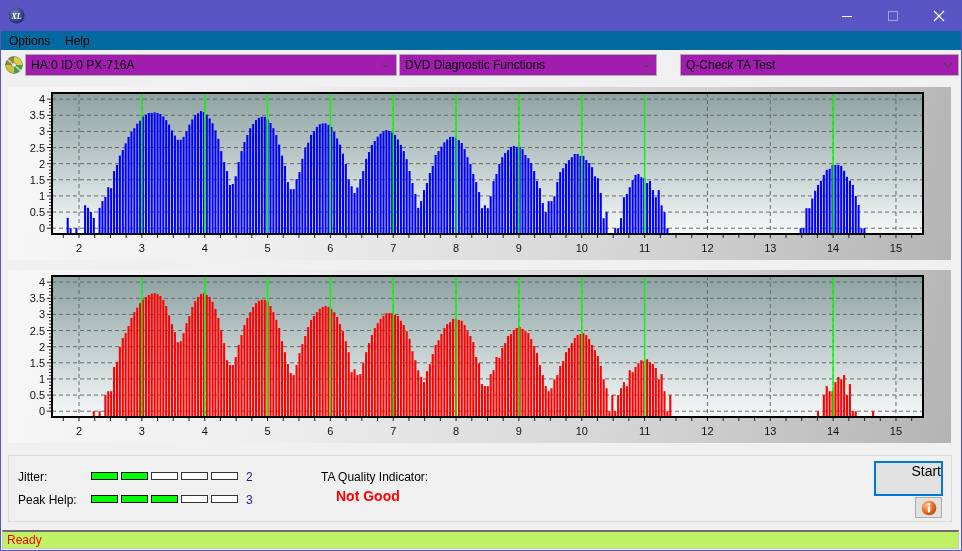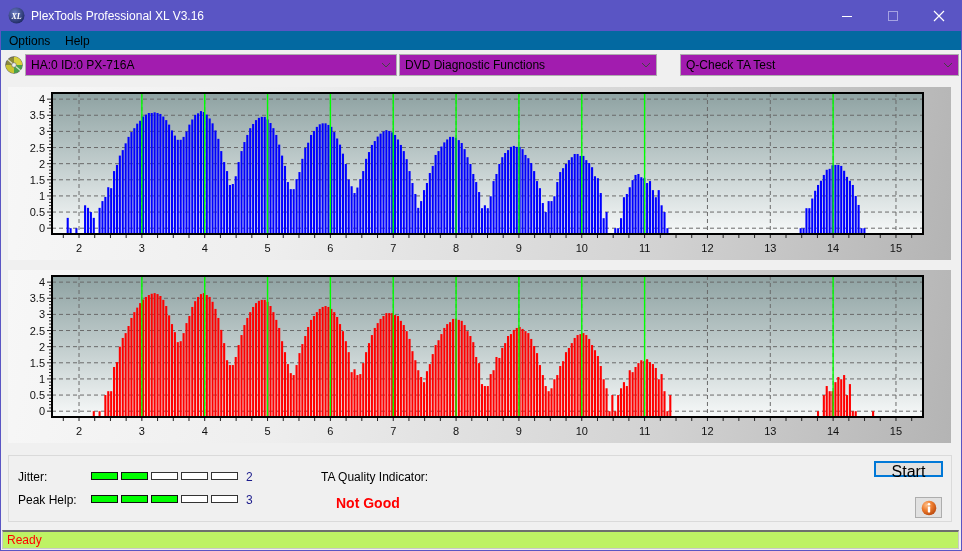--- a/index.html
+++ b/index.html
@@ -20,40 +20,39 @@
     .chart-panel svg{position:absolute;left:0;top:0;width:943px;height:173px;overflow:visible}
     .grid{stroke:#6a6a6a;stroke-width:1;stroke-dasharray:4 3}
     .tick{font-family:"Liberation Sans",sans-serif;font-size:11px;fill:#111}
     #indicator-box{left:8px;top:455px;width:944px;height:67px;border:1px solid #dadada;background:#f0f0f0}
     .ind-label{font-size:12px;line-height:14px;white-space:nowrap}
     .level{display:flex;gap:3px;height:8px}
     .seg{display:block;width:27px;height:8px;border:1px solid #333;background:#fff}
     .seg.on{background:#00ff00;border-color:#111}
     .ind-value{font-size:12px;line-height:14px;color:#1c1c8c}
     #ta-value{font-size:14px;font-weight:bold;line-height:18px;white-space:nowrap}
-    #start-button{left:874px;top:461px;width:69px;height:16px;background:#e1e1e1;border:2px solid #0078d7;font-size:16px;line-height:17px;text-align:center;cursor:default}
+    #start-button{left:874px;top:461px;width:69px;height:35px;background:#e1e1e1;border:2px solid #0078d7;font-size:14px;line-height:17px;text-align:right;cursor:default}
     #info-button{left:915px;top:497px;width:27px;height:21px;background:#e1e1e1;border:1px solid #adadad;display:flex;align-items:center;justify-content:center}
     #statusbar{left:2px;top:530px;width:957px;height:19px;background:#bef264;border:1px solid #c8c8c8;border-top:2px solid #6e6e6e}
     #status-text{position:absolute;left:4px;top:1px;font-size:12px;line-height:15px}
   </style>
 </head>
 <body>
 
 <div id="titlebar" class="abs">
   <svg id="app-icon" class="abs" viewBox="0 0 17 17">
     <defs>
         <radialGradient id="lg" cx="40%" cy="35%" r="70%">
           <stop offset="0" stop-color="#6c7fc4"></stop>
           <stop offset="1" stop-color="#1c2760"></stop>
         </radialGradient>
       </defs>
     <circle cx="8.5" cy="8.5" r="8" fill="url(#lg)"></circle>
     <text x="8.5" y="11.5" text-anchor="middle" font-family="Liberation Serif, serif" font-style="italic" font-weight="bold" font-size="8" fill="#fff">XL</text>
   </svg>
-  <div id="title-text" class="abs">PlexTools Professional XL V3.16</div>
   <div class="abs winbtn" style="left:824px">
     <svg width="12" height="12">
         <line x1="1" y1="6.5" x2="11" y2="6.5" stroke="#fff" stroke-width="1"></line>
       </svg>
   </div>
   <div class="abs winbtn" style="left:870px">
     <svg width="12" height="12">
         <rect x="1.5" y="1.5" width="9" height="9" fill="none" stroke="#a5a2e2" stroke-width="1"></rect>
       </svg>
   </div>
@@ -878,21 +877,21 @@
 <div class="abs ind-label" style="left:18px;top:493px">Peak Help:</div>
 <div class="abs level" style="left:91px;top:495px">
     <span class="seg on" style="background: rgb(0, 255, 0);"></span>
     <span class="seg on" style="background: rgb(0, 255, 0);"></span>
     <span class="seg on" style="background: rgb(0, 255, 0);"></span>
     <span class="seg"></span>
     <span class="seg"></span>
   </div>
 <div class="abs ind-value" style="left:246px;top:493px">3</div>
 <div class="abs ind-label" style="left:321px;top:470px">TA Quality Indicator:</div>
-<div id="ta-value" class="abs" style="left: 336px; top: 487px; color: rgb(255, 0, 0); margin-top: 7px;">Not Good</div>
+<div id="ta-value" class="abs" style="left: 336px; top: 487px; color: rgb(255, 0, 0);">Not Good</div>
 
 <div id="start-button" class="abs" style="border-color: rgb(0, 120, 215);">Start</div>
 <div id="info-button" class="abs">
   <svg width="16" height="16" viewBox="0 0 16 16">
     <defs>
         <radialGradient id="ig" cx="35%" cy="30%" r="75%">
           <stop offset="0" stop-color="#ffc08a"></stop>
           <stop offset="0.5" stop-color="#ec7a2c"></stop>
           <stop offset="1" stop-color="#b9480e"></stop>
         </radialGradient>

